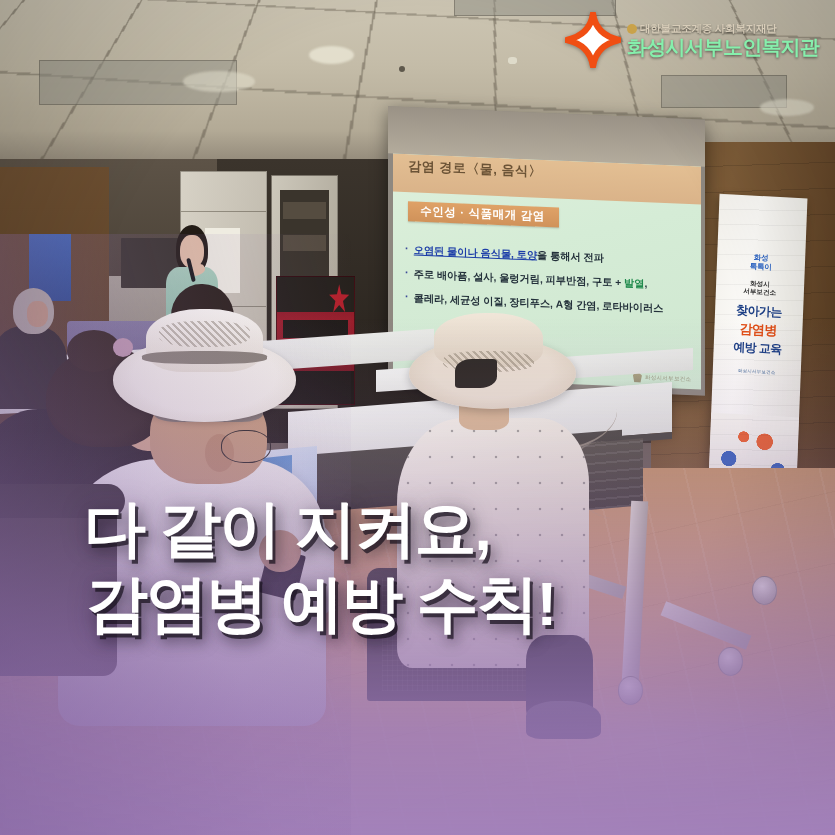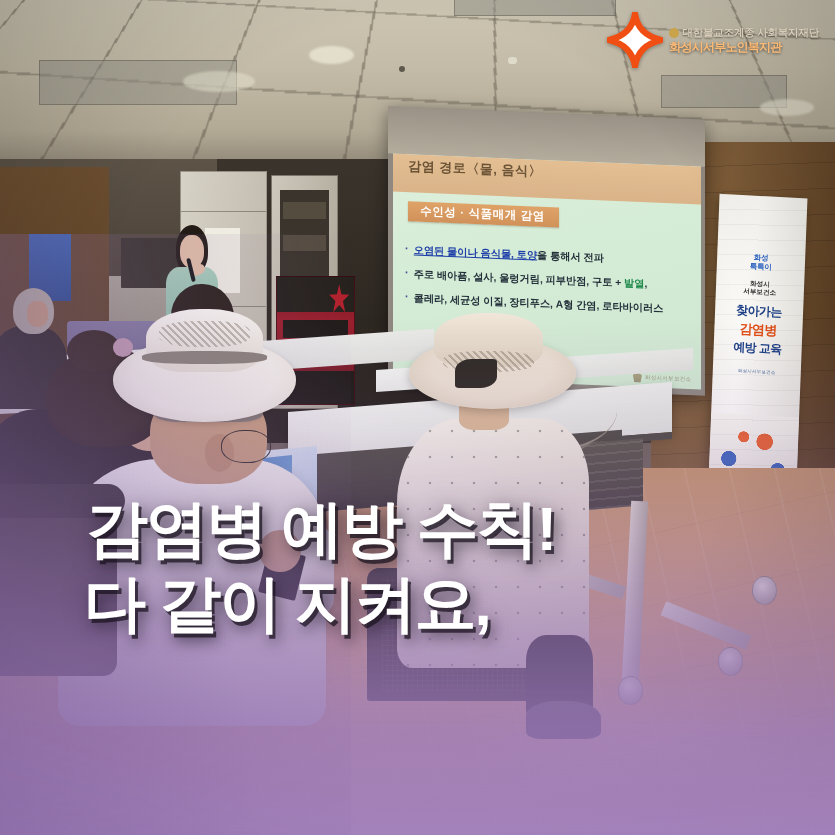--- a/index.html
+++ b/index.html
@@ -410,21 +410,21 @@
   .brand-top{
     display:flex;align-items:center;gap:3px;
     font-size:10.5px;font-weight:bold;color:#d8cdb9;letter-spacing:-.2px;
     text-shadow:0 1px 2px rgba(0,0,0,.5);margin-bottom:3px;
   }
   .brand-mark{
     width:10px;height:10px;border-radius:50%;
     background:#c9a24a;display:inline-block;flex:0 0 auto;
   }
   .brand-main{
-    font-size:12px;font-weight:bold;color:#fdba74;letter-spacing:-.8px;
+    font-size:20px;font-weight:bold;color:#86efac;letter-spacing:-.8px;
     text-shadow:0 1px 3px rgba(0,0,0,.6);
   }
 
   
   .headline{
     position:absolute;left:84px;top:497px;
     display:flex;flex-direction:column;gap:12px;
     pointer-events:none;
   }
   .hl{
@@ -620,17 +620,17 @@
     <div class="brand-txt">
       <div class="brand-top">
         <span class="brand-mark"></span>
         <span>대한불교조계종 사회복지재단</span>
       </div>
       <div class="brand-main">화성시서부노인복지관</div>
     </div>
   </div>
 
   <div class="headline">
+    <div class="hl">다 같이 지켜요,</div>
     <div class="hl hl2">감염병 예방 수칙!</div>
-    <div class="hl">다 같이 지켜요,</div>
   </div>
 
 </div>
 
 </body></html>

